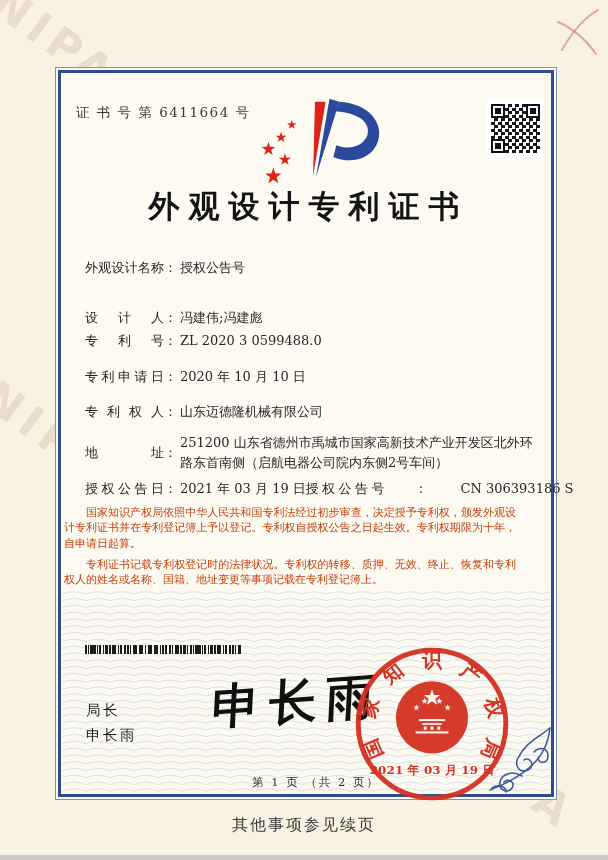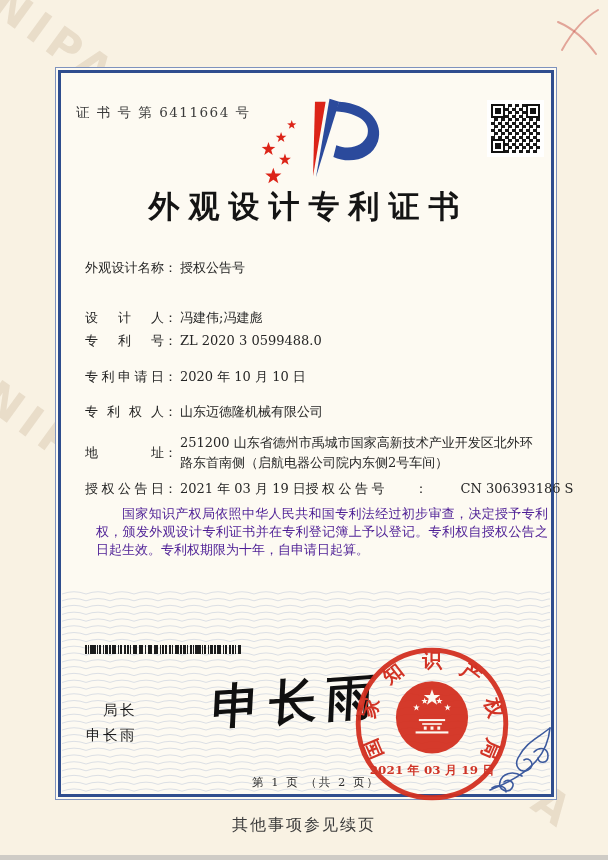--- a/index.html
+++ b/index.html
@@ -35,30 +35,30 @@
            font-size:31px; font-weight:bold; letter-spacing:9px; text-indent:9px; color:#141414; }
   .frow { position:absolute; left:85px; width:450px; display:flex; font-size:13px; color:#262626; line-height:1.55; }
   .flabel { flex:0 0 79px; text-align:justify; text-align-last:justify; color:#1f1f1f; }
   .fcolon { flex:0 0 auto; padding-right:3px; }
   .fvalue { flex:1 1 auto; }
   .fr-name{top:258px;} .fr-designer{top:308px;} .fr-patno{top:331px;}
   .fr-filing{top:367px;} .fr-patentee{top:402px;} .fr-address{top:433px;align-items:center;}
   .fr-grant{top:479px;}
   .fpair { display:flex;align-items:center; } .fpair .fvalue{ flex:0 0 auto; }
   .fpair2 { margin-left:48px;gap:30px; }
-  .para { position:absolute; left:96px; width:452px; font-size:13px; line-height:1.4;
-          text-align:justify; text-indent:2em; color:#4c1d95; }
+  .para { position:absolute; left:64px; width:452px; font-size:11px; line-height:1.4;
+          text-align:justify; text-indent:2em; color:#c2410c; }
   .p1{ top:505px; } .p2{ top:557px; }
   .barcode { position:absolute; left:85px; top:645px; width:156px; height:9px;
     background-image:
       repeating-linear-gradient(90deg,#1c1c1c 0 1px,transparent 1px 3px),
       repeating-linear-gradient(90deg,#1c1c1c 0 2px,transparent 2px 7px),
       repeating-linear-gradient(90deg,#1c1c1c 0 1px,transparent 1px 5px); }
   .signer { position:absolute; left:86px; top:698px; font-size:14.5px; letter-spacing:2.5px;
-            line-height:1.75; color:#1d1d1d;text-align:right; }
+            line-height:1.75; color:#1d1d1d; }
   .sig-script { position:absolute; left:212px; top:670px; font-size:48px; font-weight:bold;
                 letter-spacing:9px; color:#101010; transform:rotate(-4deg) skewX(-7deg); }
   .seal { position:absolute; left:350px; top:642px; z-index:5; }
   .flourish { position:absolute; left:478px; top:724px; z-index:4; }
   .pageind { position:absolute; left:12px; top:775px; width:608px; text-align:center;
              font-size:11.5px; letter-spacing:2px; color:#2e2e2e; z-index:3; }
   .footnote { position:absolute; left:0; top:815px; width:608px; text-align:center;
               font-size:16px; letter-spacing:2px; color:#3c3c3c; }
   .bottom-edge { position:absolute; left:0; bottom:0; width:608px; height:5px; background:#cfccc6; }
   .corner-mark { position:absolute; left:556px; top:6px; }
@@ -152,20 +152,21 @@
       <span class="fvalue">2021 年 03 月 19 日</span>
     </span>
     <span class="fpair fpair2">
       <span class="flabel">授权公告号</span>
         <span class="fcolon">：</span>
       <span class="fvalue">CN 306393186 S</span>
     </span>
   </div>
 
   <div class="para p1">国家知识产权局依照中华人民共和国专利法经过初步审查，决定授予专利权，颁发外观设计专利证书并在专利登记簿上予以登记。专利权自授权公告之日起生效。专利权期限为十年，自申请日起算。</div>
+  <div class="para p2">专利证书记载专利权登记时的法律状况。专利权的转移、质押、无效、终止、恢复和专利权人的姓名或名称、国籍、地址变更等事项记载在专利登记簿上。</div>
 
   <div class="barcode"></div>
 
   <div class="signer">
     <div>局长</div>
     <div>申长雨</div>
   </div>
 
   <div class="sig-script">申长雨</div>
 

